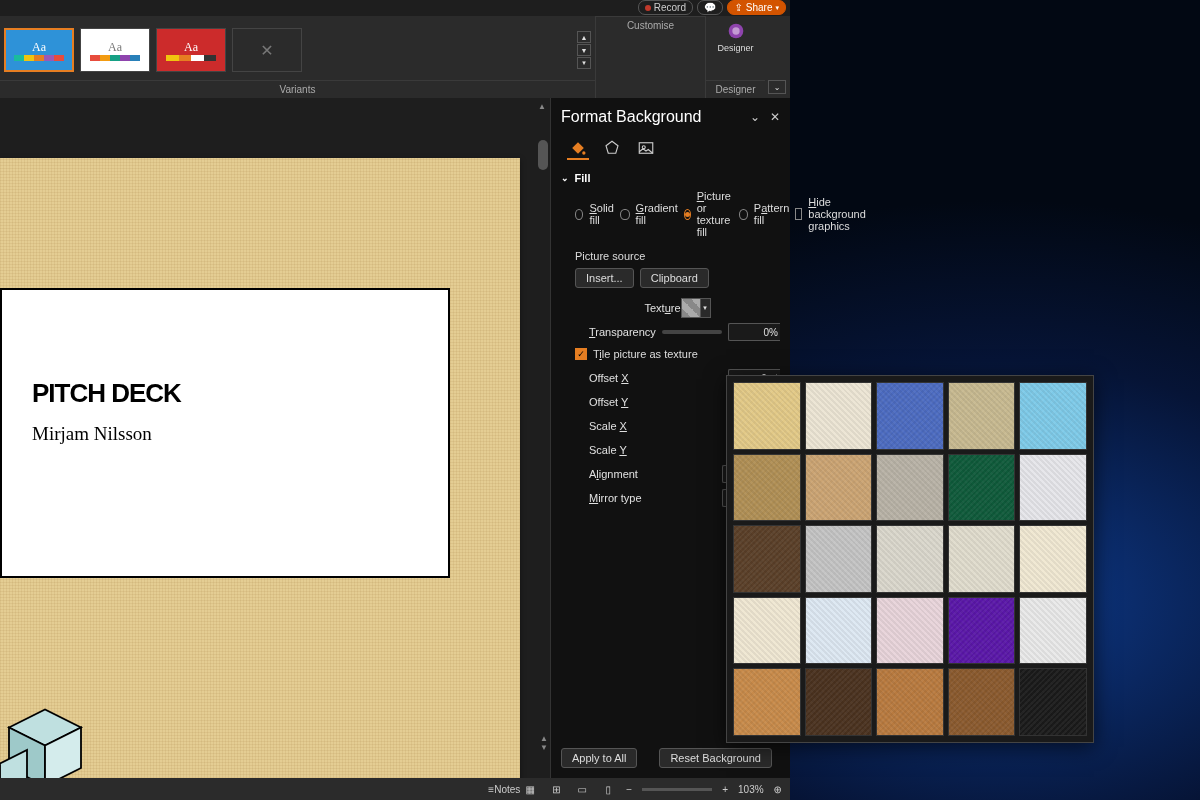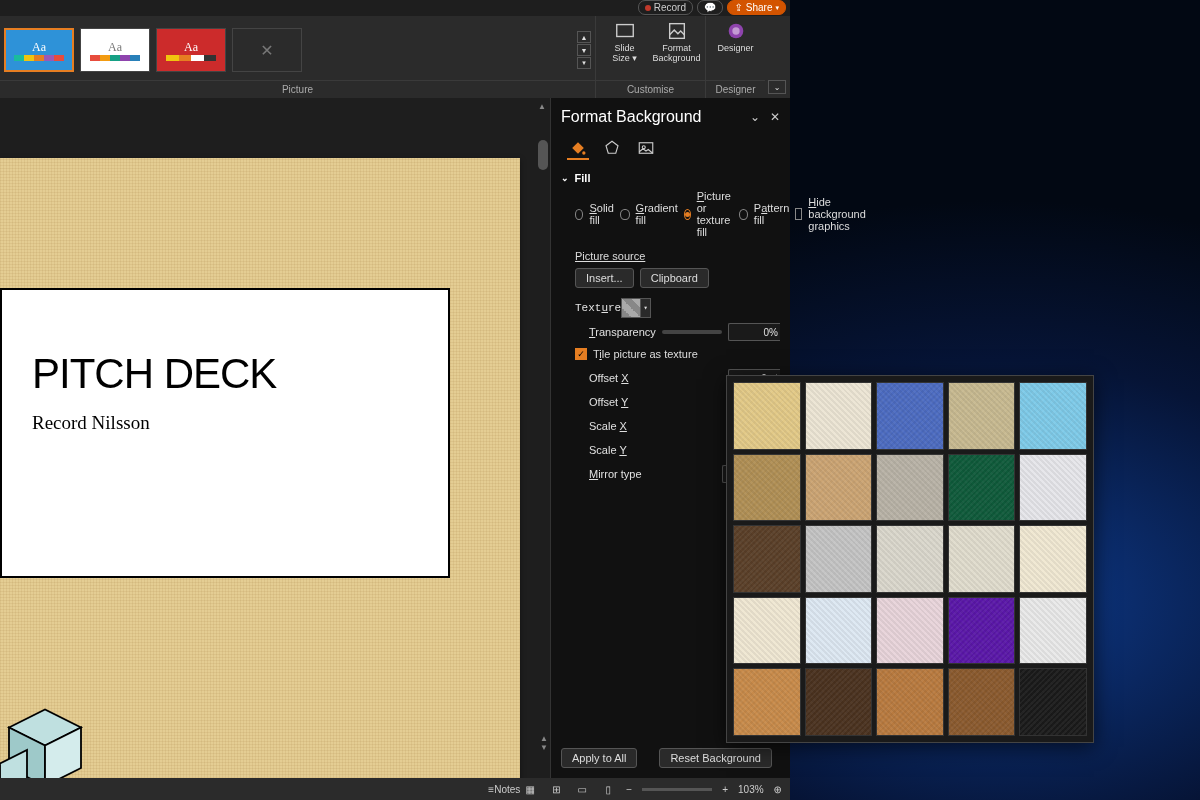--- a/index.html
+++ b/index.html
@@ -38,44 +38,44 @@
   
   .workspace{flex:1;display:flex;background:#1a1a1a;min-height:0;}
   .slide-area{flex:1;position:relative;background:#1e1e1e;overflow:hidden;}
   .scroll-up{position:absolute;right:2px;top:2px;width:12px;height:12px;font-size:8px;color:#888;display:flex;align-items:center;justify-content:center;}
   .thumbscroll{position:absolute;right:2px;top:42px;width:10px;height:30px;background:#555;border-radius:5px;}
   .slide{position:absolute;left:0;top:60px;width:520px;height:635px;background:#e4cd93;
     background-image: repeating-linear-gradient(0deg, rgba(160,120,60,.12) 0 1px, transparent 1px 3px),
                       repeating-linear-gradient(90deg, rgba(160,120,60,.12) 0 1px, transparent 1px 3px);
     box-shadow:0 2px 6px rgba(0,0,0,.4);}
   .content-box{position:absolute;left:0;top:130px;width:450px;height:290px;background:#fff;border:2px solid #000;padding:60px 30px 30px 30px;color:#000;}
-  .content-box h1{font-family:"Arial Black",sans-serif;font-size:42px;font-weight:400;letter-spacing:-1px;}
+  .content-box h1{font-family:"Arial Black",sans-serif;font-size:26px;font-weight:700;letter-spacing:-1px;margin-top:28px;}
   .content-box p{font-family:"Georgia",serif;font-size:19px;margin-top:14px;}
   .cube{position:absolute;left:0;bottom:0;width:90px;height:140px;}
 
   
   .pane{width:240px;background:#111;border-left:1px solid #333;display:flex;flex-direction:column;padding:6px 10px 10px 10px;position:relative;z-index:10;}
   .pane-head{display:flex;align-items:center;justify-content:space-between;padding:4px 0 8px 0;}
   .pane-title{font-size:16px;font-weight:400;color:#fff;}
   .pane-icons{display:flex;gap:10px;font-size:12px;color:#ccc;}
   .tab-row{display:flex;gap:12px;padding:4px 0 10px 6px;}
   .tab-ic{width:22px;height:22px;display:flex;align-items:center;justify-content:center;border-bottom:2px solid transparent;}
   .tab-ic.active{border-bottom:2px solid #e67e22;}
   .sect-head{display:flex;align-items:center;gap:6px;font-size:11px;font-weight:700;color:#fff;padding:2px 0;}
   .opts{padding:4px 0 6px 14px;display:flex;flex-direction:row;gap:4px;font-size:11px;color:#ddd;}
   .radio,.check{display:flex;align-items:center;gap:6px;}
   .r{width:11px;height:11px;border:1px solid #888;border-radius:50%;display:flex;align-items:center;justify-content:center;}
   .r.sel{border-color:#e67e22;}
   .r.sel::after{content:"";width:5px;height:5px;background:#e67e22;border-radius:50%;}
   .c{width:12px;height:12px;border:1px solid #888;display:flex;align-items:center;justify-content:center;font-size:9px;}
   .c.on{background:#e67e22;border-color:#e67e22;color:#000;}
-  .sublabel{font-size:11px;color:#ddd;padding:6px 0 4px 14px;text-decoration:underline;}
+  .sublabel{font-size:11px;color:#ddd;padding:6px 0 4px 14px;}
   .btn-row{display:flex;gap:6px;padding:2px 0 4px 14px;}
   .pbtn{border:1px solid #555;background:#2a2a2a;color:#ddd;padding:3px 10px;border-radius:3px;font-size:11px;}
-  .tex-row{display:flex;align-items:center;justify-content:flex-start;padding:6px 0 2px 14px;font-family:Liberation Mono, monospace;}
+  .tex-row{display:flex;align-items:center;justify-content:center;padding:6px 0 2px 14px;}
   .tex-drop{width:30px;height:20px;border:1px solid #555;display:flex;}
   .tex-drop .sw{flex:1;background:linear-gradient(45deg,#888 25%,#aaa 25% 50%,#888 50% 75%,#aaa 75%);}
   .tex-drop .arr{width:10px;border-left:1px solid #555;display:flex;align-items:center;justify-content:center;font-size:7px;background:#2a2a2a;}
   .prop{display:flex;align-items:center;justify-content:space-between;padding:3px 0 3px 28px;font-size:11px;}
   .prop .field{width:52px;height:18px;border:1px solid #555;background:#1a1a1a;font-size:10px;display:flex;align-items:center;justify-content:flex-end;padding:0 2px;border-radius:2px 0 0 2px;border-right:none;}
   .slider{flex:1;height:4px;background:#444;margin:0 6px;border-radius:2px;}
   .disabled{color:#666;}
   .pane-foot{display:flex;gap:22px;padding-top:8px;margin-top:auto;}
 
   
@@ -142,39 +142,24 @@
               <span style="background:#333"></span>
             </div>
         </div>
         <div style="width:70px;height:44px;border:1px solid #444;background:#2b2b2b;display:flex;align-items:center;justify-content:center;font-size:16px;color:#777">✕</div>
         <div class="spinners">
           <div>▲</div>
           <div>▼</div>
           <div>▾</div>
         </div>
       </div>
-      <div class="group-label">Picture</div>
+      <div class="group-label">Variants</div>
     </div>
 
     <div class="customise">
-      <div class="cust-row">
-        <div class="rbtn">
-          <svg viewBox="0 0 24 24" fill="none" stroke="#ccc" stroke-width="1.5">
-              <rect x="3" y="5" width="18" height="13"></rect>
-            </svg>
-          <span>Slide<br>Size ▾</span>
-        </div>
-        <div class="rbtn">
-          <svg viewBox="0 0 24 24" fill="none" stroke="#ccc" stroke-width="1.5">
-              <rect x="4" y="4" width="16" height="16"></rect>
-              <path d="M4 16l5-5 4 4 3-3 4 4"></path>
-            </svg>
-          <span>Format<br>Background</span>
-        </div>
-      </div>
       <div class="group-label">Customise</div>
     </div>
 
     <div class="designer-grp">
       <div class="cust-row">
         <div class="rbtn">
           <svg viewBox="0 0 24 24">
               <circle cx="12" cy="12" r="8" fill="#8e44ad"></circle>
               <circle cx="12" cy="12" r="4" fill="#c39bd3"></circle>
             </svg>
@@ -188,21 +173,21 @@
       </div>
   </div>
 
   <div class="workspace">
     <div class="slide-area">
       <div class="scroll-up">▲</div>
       <div class="thumbscroll"></div>
       <div class="slide">
         <div class="content-box">
           <h1>PITCH DECK</h1>
-          <p>Record Nilsson</p>
+          <p>Mirjam Nilsson</p>
         </div>
         <svg class="cube" viewBox="0 0 100 150">
           <polygon points="10,80 50,60 90,80 50,100" fill="#bfe0e0" stroke="#000" stroke-width="2"></polygon>
           <polygon points="10,80 50,100 50,145 10,125" fill="#9ec9c9" stroke="#000" stroke-width="2"></polygon>
           <polygon points="50,100 90,80 90,125 50,145" fill="#d4ecec" stroke="#000" stroke-width="2"></polygon>
           <polygon points="0,120 30,105 30,150 0,150" fill="#bfe0e0" stroke="#000" stroke-width="2"></polygon>
         </svg>
       </div>
       <div class="arrows-end">
         <div>▲</div>
@@ -301,20 +286,24 @@
           <span>Offset <u>Y</u></span>
           <div class="field">0 pt</div>
         </div>
       <div class="prop">
           <span>Scale <u>X</u></span>
           <div class="field">100%</div>
         </div>
       <div class="prop">
           <span>Scale <u>Y</u></span>
           <div class="field">100%</div>
+        </div>
+      <div class="prop">
+          <span>A<u>l</u>ignment</span>
+          <div class="field" style="width:58px">Top left</div>
         </div>
       <div class="prop">
           <span><u>M</u>irror type</span>
           <div class="field" style="width:58px">None</div>
         </div>
 
 
       <div class="pane-foot">
         <button class="pbtn">Apply to All</button>
         <button class="pbtn">Reset Background</button>

